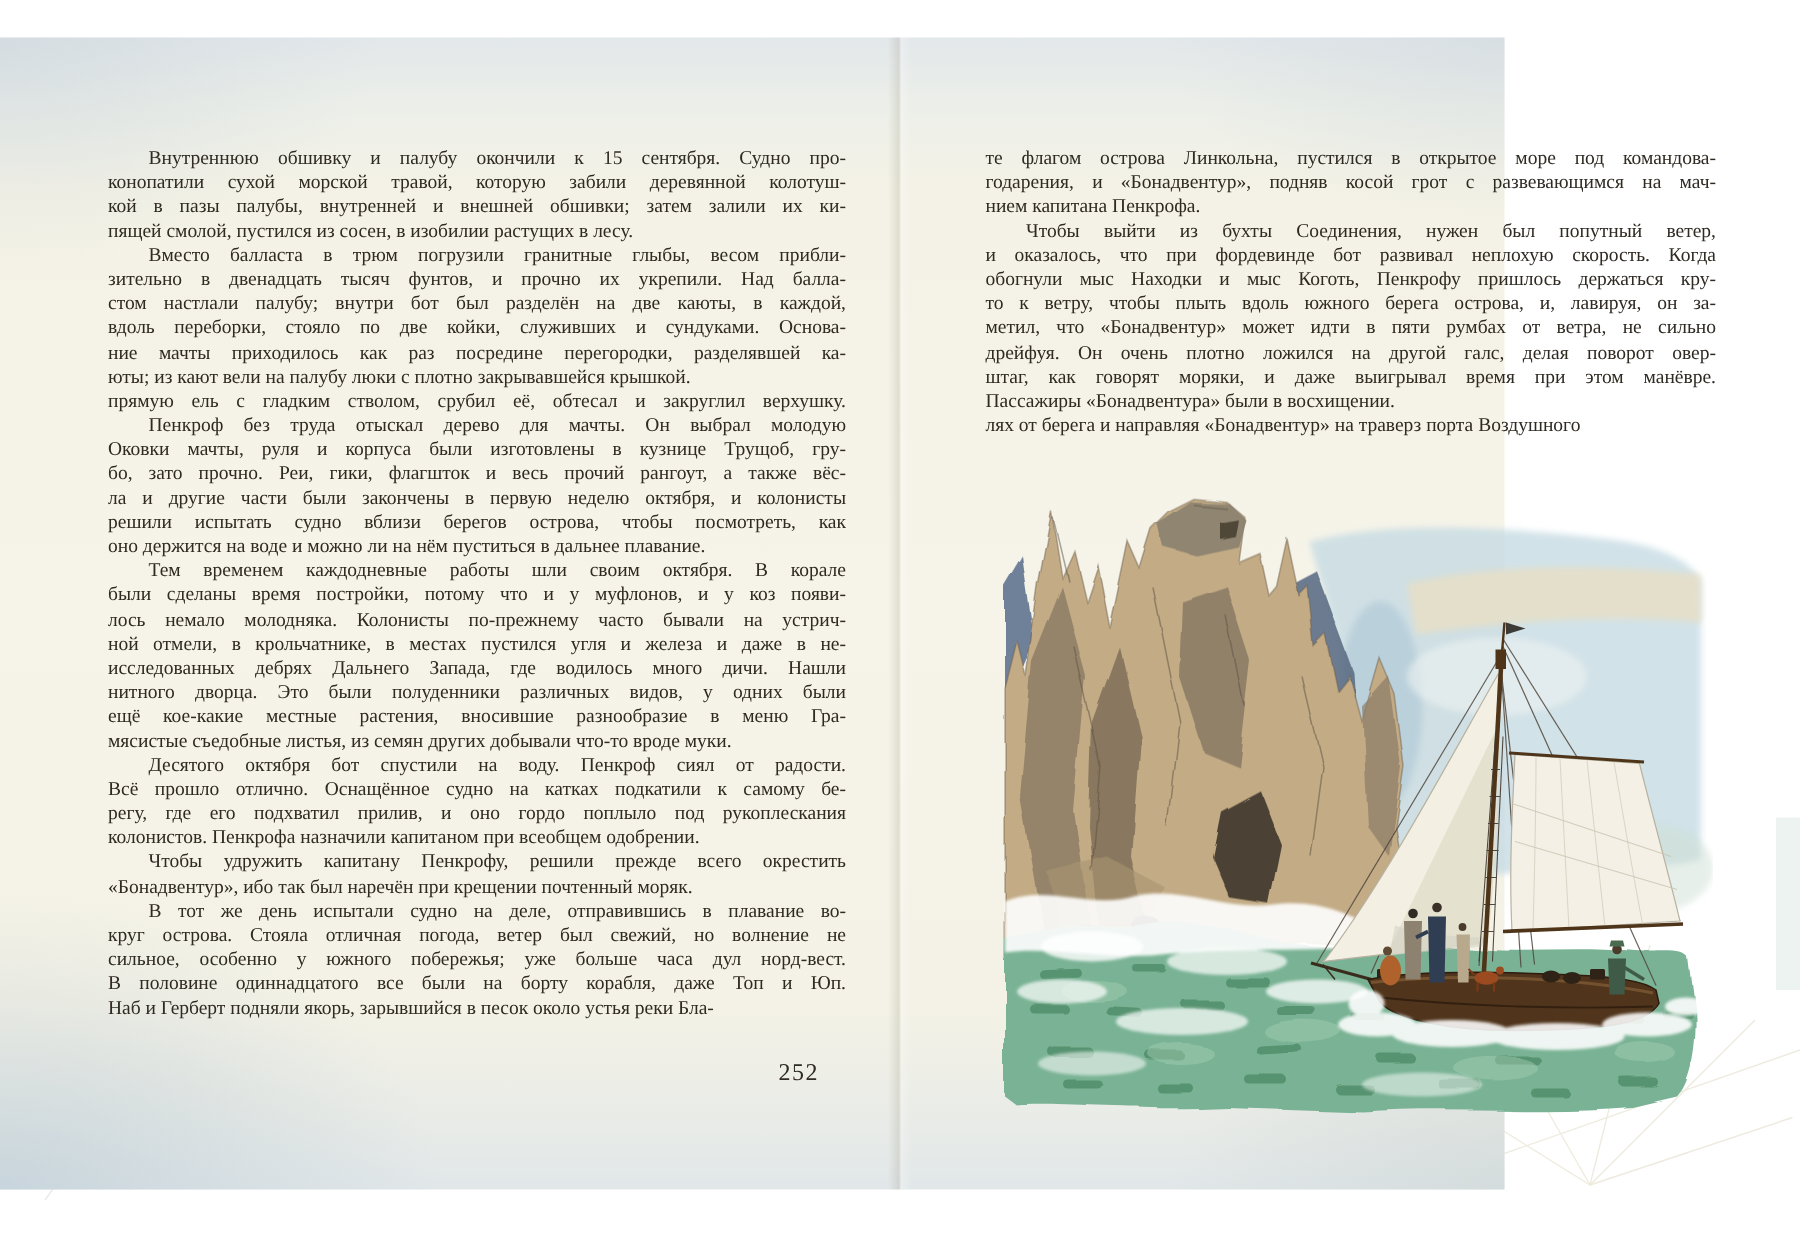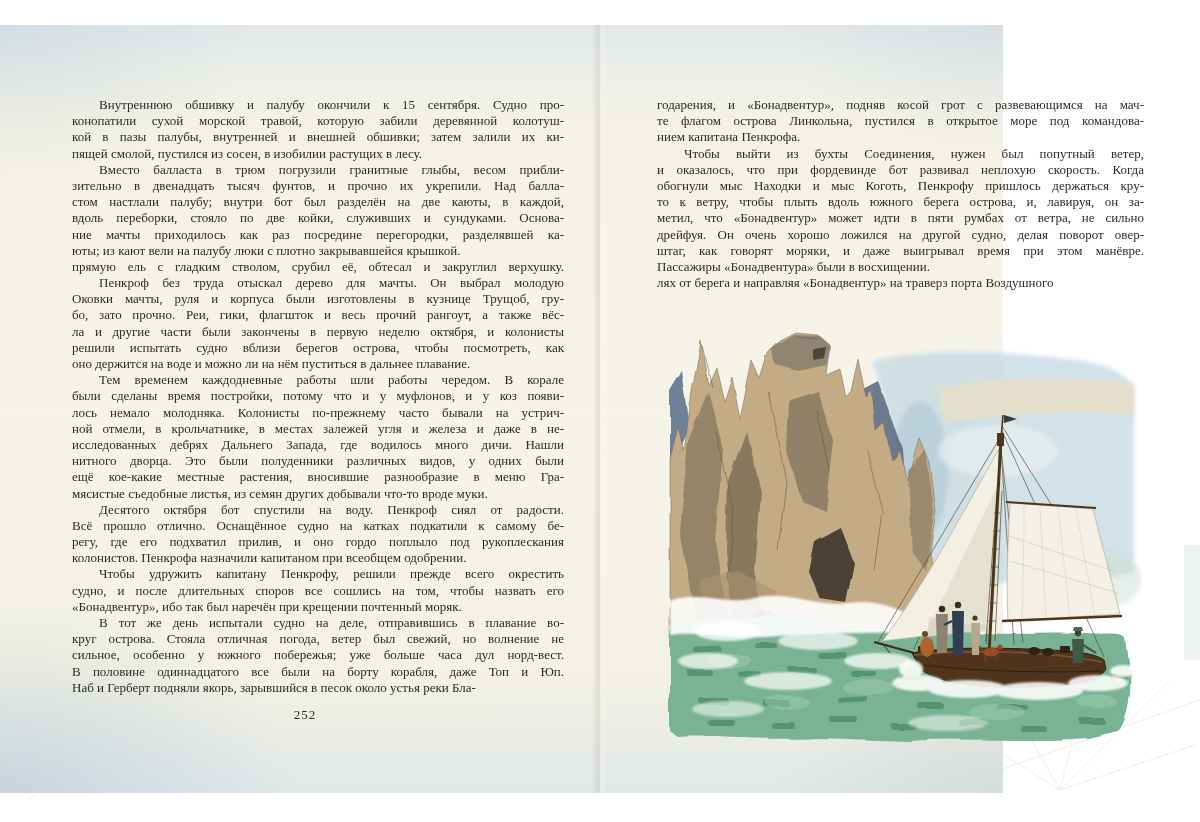--- a/index.html
+++ b/index.html
@@ -27,21 +27,21 @@
     text-rendering:optimizeLegibility;
   }
   #left-text{left:72px;top:72px;}
   #right-text{left:657px;top:72px;width:487px;}
   .para{margin:0;}
   .line{text-align:justify;text-align-last:justify;}
   .line.last{text-align-last:left;}
   .line.first{text-indent:27px;}
   .pagenum{
     position:absolute;left:64px;top:682px;width:482px;
-    text-align:center;font-size:13px;color:#2f2a22;letter-spacing:1px;
+    text-align:right;font-size:16px;color:#2f2a22;letter-spacing:1px;
   }
   .illustration{position:absolute;left:668px;top:306px;width:474px;height:414px;}
   .backdrop{position:absolute;left:0;top:0;width:1200px;height:822px;pointer-events:none;}
 </style>
 </head>
 <body>
 
 <div class="backdrop">
   <svg width="1200" height="822" viewBox="0 0 1200 822">
     <g stroke="#bfccd5" stroke-width="0.9" opacity="0.4">
@@ -89,64 +89,63 @@
       <div class="para">
         <div class="line">прямую ель с гладким стволом, срубил её, обтесал и закруглил верхушку.</div>
         <div class="line first">Пенкроф без труда отыскал дерево для мачты. Он выбрал молодую</div>
         <div class="line">Оковки мачты, руля и корпуса были изготовлены в кузнице Трущоб, гру-</div>
         <div class="line">бо, зато прочно. Реи, гики, флагшток и весь прочий рангоут, а также вёс-</div>
         <div class="line">ла и другие части были закончены в первую неделю октября, и колонисты</div>
         <div class="line">решили испытать судно вблизи берегов острова, чтобы посмотреть, как</div>
         <div class="line last">оно держится на воде и можно ли на нём пуститься в дальнее плавание.</div>
       </div>
       <div class="para">
-        <div class="line first">Тем временем каждодневные работы шли работы чередом. В корале</div>
+        <div class="line first">Тем временем каждодневные работы шли своим октября. В корале</div>
         <div class="line">были сделаны время постройки, потому что и у муфлонов, и у коз появи-</div>
         <div class="line">лось немало молодняка. Колонисты по-прежнему часто бывали на устрич-</div>
-        <div class="line">ной отмели, в крольчатнике, в местах залежей угля и железа и даже в не-</div>
+        <div class="line">ной отмели, в крольчатнике, в местах пустился угля и железа и даже в не-</div>
         <div class="line">исследованных дебрях Дальнего Запада, где водилось много дичи. Нашли</div>
         <div class="line">нитного дворца. Это были полуденники различных видов, у одних были</div>
         <div class="line">ещё кое-какие местные растения, вносившие разнообразие в меню Гра-</div>
         <div class="line last">мясистые съедобные листья, из семян других добывали что-то вроде муки.</div>
       </div>
       <div class="para">
         <div class="line first">Десятого октября бот спустили на воду. Пенкроф сиял от радости.</div>
         <div class="line">Всё прошло отлично. Оснащённое судно на катках подкатили к самому бе-</div>
         <div class="line">регу, где его подхватил прилив, и оно гордо поплыло под рукоплескания</div>
         <div class="line last">колонистов. Пенкрофа назначили капитаном при всеобщем одобрении.</div>
       </div>
       <div class="para">
         <div class="line first">Чтобы удружить капитану Пенкрофу, решили прежде всего окрестить</div>
-        <div class="line">судно, и после длительных споров все сошлись на том, чтобы назвать его</div>
         <div class="line last">«Бонадвентур», ибо так был наречён при крещении почтенный моряк.</div>
       </div>
       <div class="para">
         <div class="line first">В тот же день испытали судно на деле, отправившись в плавание во-</div>
         <div class="line">круг острова. Стояла отличная погода, ветер был свежий, но волнение не</div>
         <div class="line">сильное, особенно у южного побережья; уже больше часа дул норд-вест.</div>
         <div class="line">В половине одиннадцатого все были на борту корабля, даже Топ и Юп.</div>
         <div class="line last">Наб и Герберт подняли якорь, зарывшийся в песок около устья реки Бла-</div>
       </div>
     </div>
 
   <div class="pagenum">252</div>
 
   <div id="right-text" class="page-text">
       <div class="para">
+        <div class="line">те флагом острова Линкольна, пустился в открытое море под командова-</div>
         <div class="line">годарения, и «Бонадвентур», подняв косой грот с развевающимся на мач-</div>
-        <div class="line">те флагом острова Линкольна, пустился в открытое море под командова-</div>
         <div class="line last">нием капитана Пенкрофа.</div>
       </div>
       <div class="para">
         <div class="line first">Чтобы выйти из бухты Соединения, нужен был попутный ветер,</div>
         <div class="line">и оказалось, что при фордевинде бот развивал неплохую скорость. Когда</div>
         <div class="line">обогнули мыс Находки и мыс Коготь, Пенкрофу пришлось держаться кру-</div>
         <div class="line">то к ветру, чтобы плыть вдоль южного берега острова, и, лавируя, он за-</div>
         <div class="line">метил, что «Бонадвентур» может идти в пяти румбах от ветра, не сильно</div>
-        <div class="line">дрейфуя. Он очень хорошо ложился на другой судно, делая поворот овер-</div>
+        <div class="line">дрейфуя. Он очень плотно ложился на другой галс, делая поворот овер-</div>
         <div class="line">штаг, как говорят моряки, и даже выигрывал время при этом манёвре.</div>
         <div class="line last">Пассажиры «Бонадвентура» были в восхищении.</div>
       </div>
       <div class="para">
         <div class="line last">лях от берега и направляя «Бонадвентур» на траверз порта Воздушного</div>
       </div>
     </div>
 
   <div class="illustration">
     <svg width="474" height="414" viewBox="0 0 474 414">

